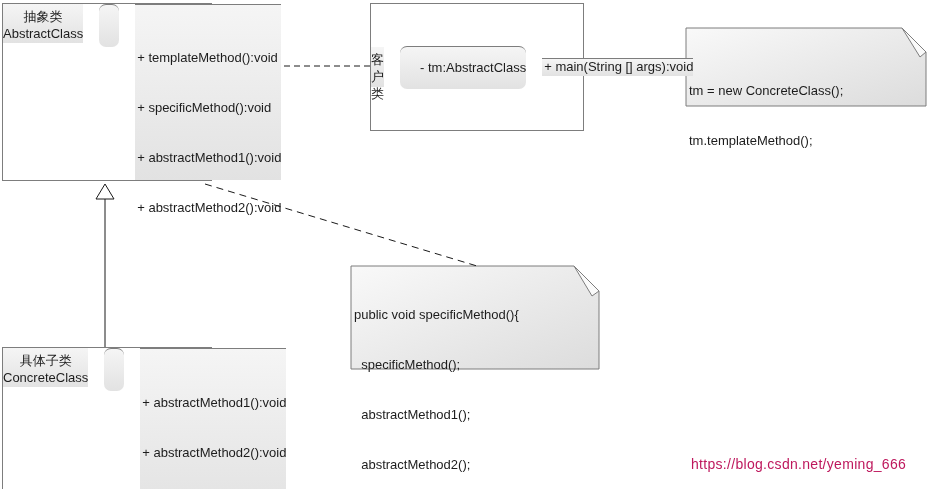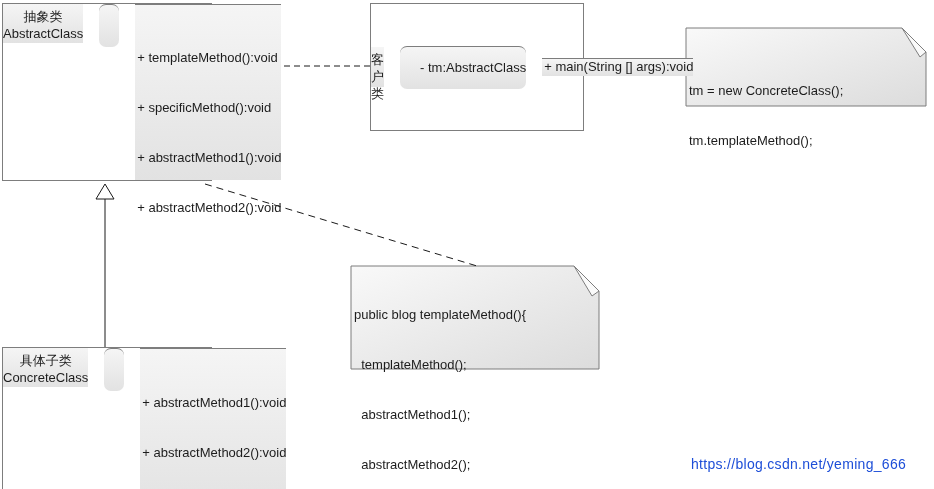--- a/index.html
+++ b/index.html
@@ -39,21 +39,21 @@
   #class-concrete .methods { flex:1; padding-top:13px; }
 
   .note-text {
     position:absolute; z-index:3; line-height:16.6px; white-space:pre;
   }
   #note-client-usage-text { left:689px; top:50px; }
   #note-template-impl-text { left:354px; top:274px; }
 
   .watermark {
     position:absolute; z-index:4; left:691px; top:456px;
-    font-size:14px; color:#1d4ed8; letter-spacing:0.3px;
+    font-size:14px; color:#be185d; letter-spacing:0.3px;
   }
 </style>
 </head>
 <body>
 
 <div class="canvas">
 
   <svg class="overlay" width="934" height="489" viewBox="0 0 934 489">
     <defs>
       <linearGradient id="noteGrad" x1="0" y1="0" x2="1" y2="1">
@@ -128,22 +128,22 @@
       <div>+ abstractMethod2():void</div>
     </div>
   </div>
 
   <div class="note-text" id="note-client-usage-text">
     <div>tm = new ConcreteClass();</div>
     <div>tm.templateMethod();</div>
   </div>
 
   <div class="note-text" id="note-template-impl-text">
-    <div>public blog templateMethod(){</div>
-    <div>  templateMethod();</div>
+    <div>public void specificMethod(){</div>
+    <div>  specificMethod();</div>
     <div>  abstractMethod1();</div>
     <div>  abstractMethod2();</div>
     
   </div>
 
   <div class="watermark">https://blog.csdn.net/yeming_666</div>
 
 </div>
 
 </body></html>

